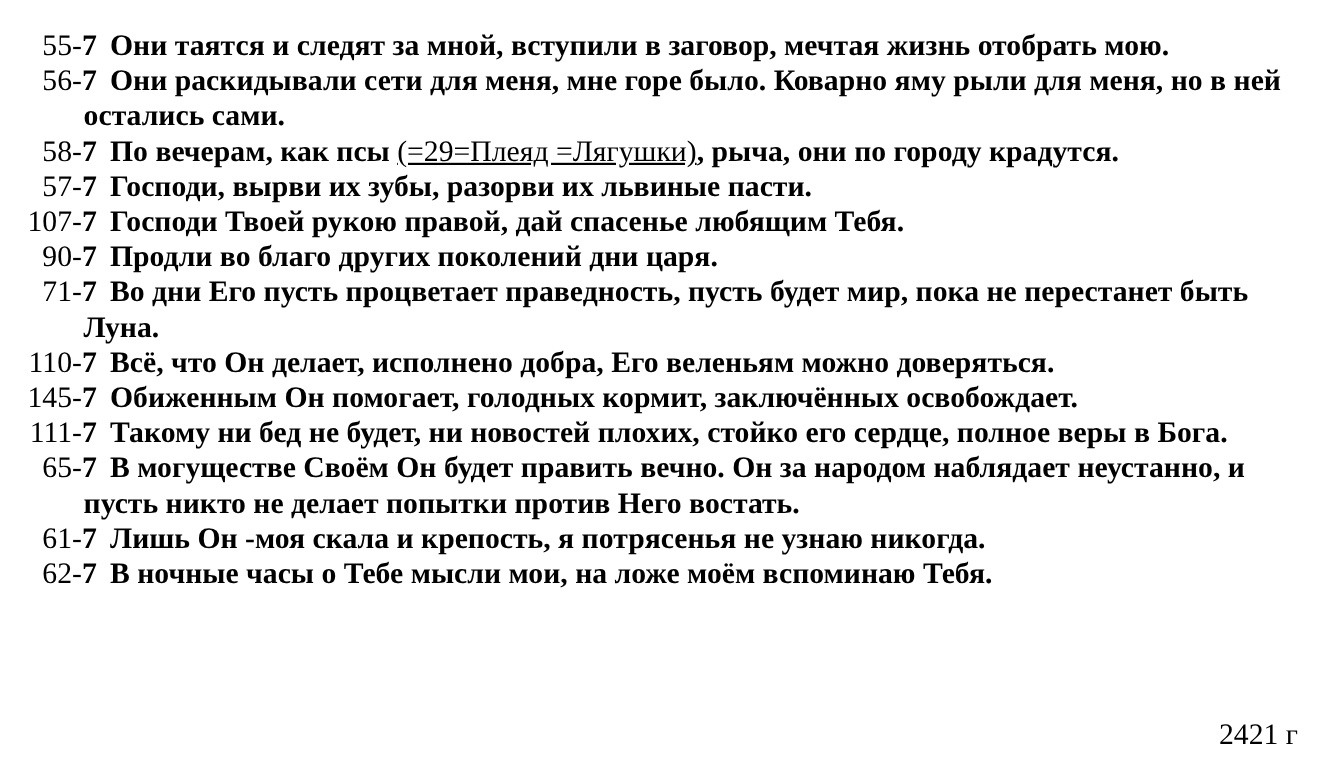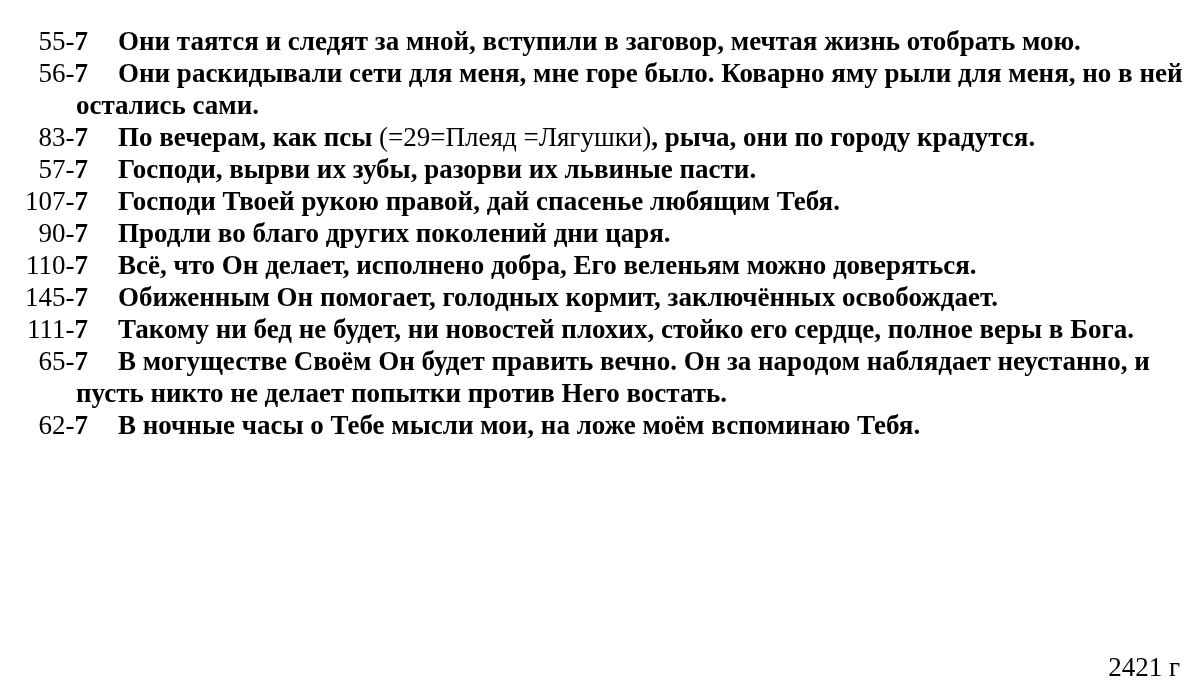--- a/index.html
+++ b/index.html
@@ -22,56 +22,60 @@
   p.verse {
     margin: 0;
     padding-left: 76px;
     text-indent: -76px;
     line-height: 32px;
     font-weight: bold;
   }
   .num {
     display: inline-block;
     width: 88px;
-    margin-right: 30px;
+    margin-right: 12px;
     text-align: right;
     text-indent: 0;
   }
   .chap {
     font-weight: normal;
   }
   .vnum {
     font-weight: bold;
   }
   .vtext {
     white-space: pre-wrap;
   }
   .reg {
     font-weight: normal;
+    text-decoration: underline;
   }
   .page-footnote {
     position: absolute;
     top: 651px;
     right: 20px;
     font-weight: normal;
     line-height: 32px;
   }
 </style>
 </head>
 <body>
 
 <main class="verses">
 <p class="verse"><span class="num"><span class="chap">55-</span><span class="vnum">7</span></span><span class="vtext">Они таятся и следят за мной, вступили в заговор, мечтая жизнь отобрать мою.</span></p>
 <p class="verse"><span class="num"><span class="chap">56-</span><span class="vnum">7</span></span><span class="vtext">Они раскидывали сети для меня, мне горе было. Коварно яму рыли для меня, но в ней
 остались сами.</span></p>
-<p class="verse"><span class="num"><span class="chap">83-</span><span class="vnum">7</span></span><span class="vtext">По вечерам, как псы </span><span class="vtext reg">(=29=Плеяд =Лягушки)</span><span class="vtext">, рыча, они по городу крадутся.</span></p>
+<p class="verse"><span class="num"><span class="chap">58-</span><span class="vnum">7</span></span><span class="vtext">По вечерам, как псы </span><span class="vtext reg">(=29=Плеяд =Лягушки)</span><span class="vtext">, рыча, они по городу крадутся.</span></p>
 <p class="verse"><span class="num"><span class="chap">57-</span><span class="vnum">7</span></span><span class="vtext">Господи, вырви их зубы, разорви их львиные пасти.</span></p>
 <p class="verse"><span class="num"><span class="chap">107-</span><span class="vnum">7</span></span><span class="vtext">Господи Твоей рукою правой, дай спасенье любящим Тебя.</span></p>
 <p class="verse"><span class="num"><span class="chap">90-</span><span class="vnum">7</span></span><span class="vtext">Продли во благо других поколений дни царя.</span></p>
+<p class="verse"><span class="num"><span class="chap">71-</span><span class="vnum">7</span></span><span class="vtext">Во дни Его пусть процветает праведность, пусть будет мир, пока не перестанет быть
+Луна.</span></p>
 <p class="verse"><span class="num"><span class="chap">110-</span><span class="vnum">7</span></span><span class="vtext">Всё, что Он делает, исполнено добра, Его веленьям можно доверяться.</span></p>
 <p class="verse"><span class="num"><span class="chap">145-</span><span class="vnum">7</span></span><span class="vtext">Обиженным Он помогает, голодных кормит, заключённых освобождает.</span></p>
 <p class="verse"><span class="num"><span class="chap">111-</span><span class="vnum">7</span></span><span class="vtext">Такому ни бед не будет, ни новостей плохих, стойко его сердце, полное веры в Бога.</span></p>
 <p class="verse"><span class="num"><span class="chap">65-</span><span class="vnum">7</span></span><span class="vtext">В могуществе Своём Он будет править вечно. Он за народом наблядает неустанно, и
 пусть никто не делает попытки против Него востать.</span></p>
+<p class="verse"><span class="num"><span class="chap">61-</span><span class="vnum">7</span></span><span class="vtext">Лишь Он -моя скала и крепость, я потрясенья не узнаю никогда.</span></p>
 <p class="verse"><span class="num"><span class="chap">62-</span><span class="vnum">7</span></span><span class="vtext">В ночные часы о Тебе мысли мои, на ложе моём вспоминаю Тебя.</span></p>
 </main>
 
 <div class="page-footnote">2421 г</div>
 
 </body></html>

